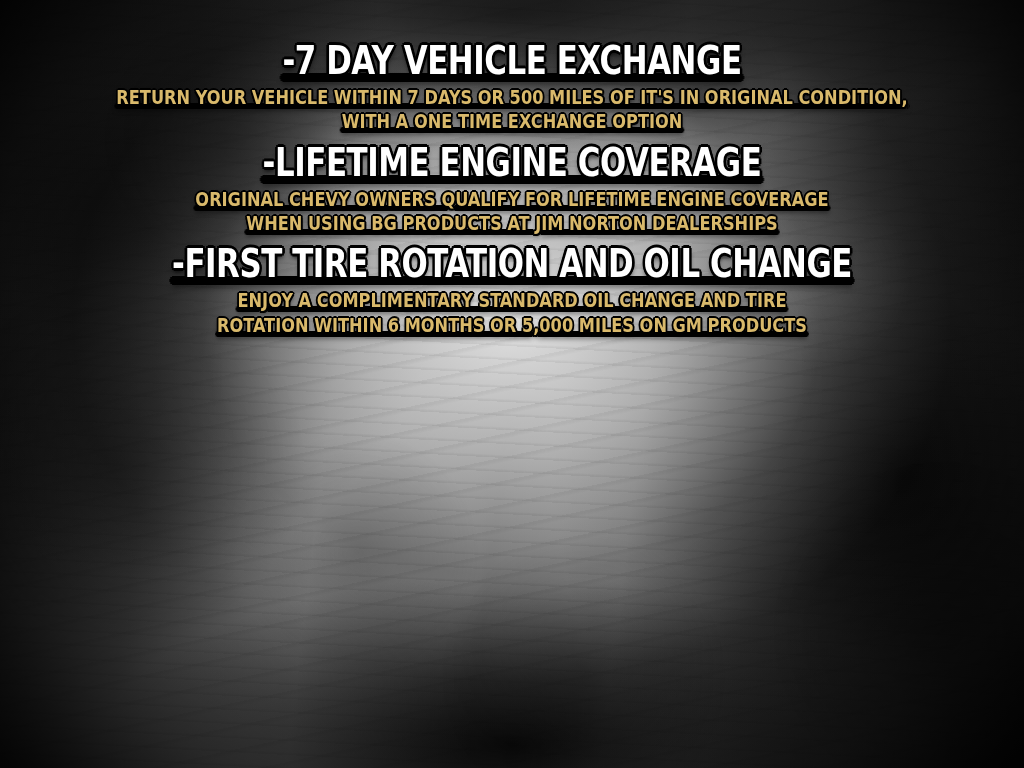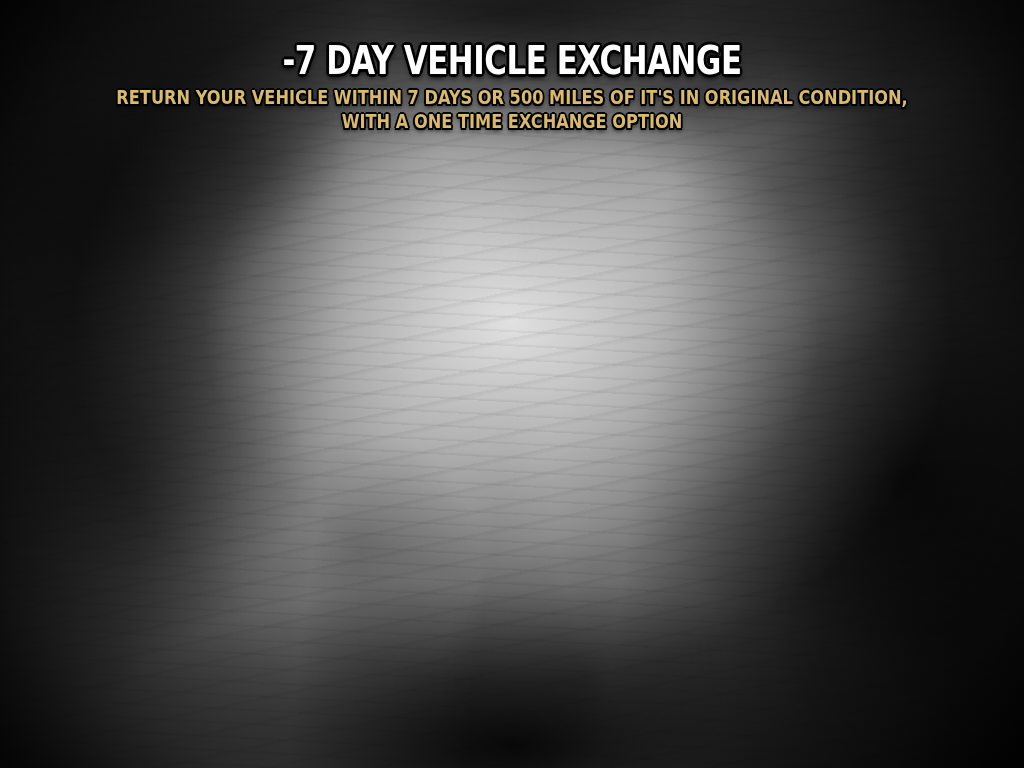--- a/index.html
+++ b/index.html
@@ -68,21 +68,21 @@
 
   
   .content {
     position: absolute;
     inset: 0;
     padding: 40px 24px 0 24px;
     box-sizing: border-box;
     text-align: center;
   }
 
-  .block { margin: 0 0 0 0; }
+  .block { margin: 0 0 0 0; text-decoration: underline; }
 
   .heading {
     margin: 0;
     color: #ffffff;
     font-family: "DejaVu Sans Condensed", "Liberation Sans Narrow", "Liberation Sans", sans-serif;
     font-weight: 700;
     font-size: 39px;
     line-height: 1.10;
     letter-spacing: -0.5px;
     text-transform: uppercase;
@@ -135,19 +135,33 @@
   <div class="content">
 
     <div class="block">
       <div class="heading">-7 DAY VEHICLE EXCHANGE</div>
       <div class="sub">
         <span class="line">RETURN YOUR VEHICLE WITHIN 7 DAYS OR 500 MILES OF IT'S IN ORIGINAL CONDITION,</span>
         <span class="line">WITH A ONE TIME EXCHANGE OPTION</span>
       </div>
     </div>
 
+    <div class="block">
+      <div class="heading">-LIFETIME ENGINE COVERAGE</div>
+      <div class="sub">
+        <span class="line">ORIGINAL CHEVY OWNERS QUALIFY FOR LIFETIME ENGINE COVERAGE</span>
+        <span class="line">WHEN USING BG PRODUCTS AT JIM NORTON DEALERSHIPS</span>
+      </div>
+    </div>
 
 
 
 
+    <div class="block">
+      <div class="heading">-FIRST TIRE ROTATION AND OIL CHANGE</div>
+      <div class="sub">
+        <span class="line">ENJOY A COMPLIMENTARY STANDARD OIL CHANGE AND TIRE</span>
+        <span class="line">ROTATION WITHIN 6 MONTHS OR 5,000 MILES ON GM PRODUCTS</span>
+      </div>
+    </div>
 
   </div>
 </div>
 
 </body></html>

